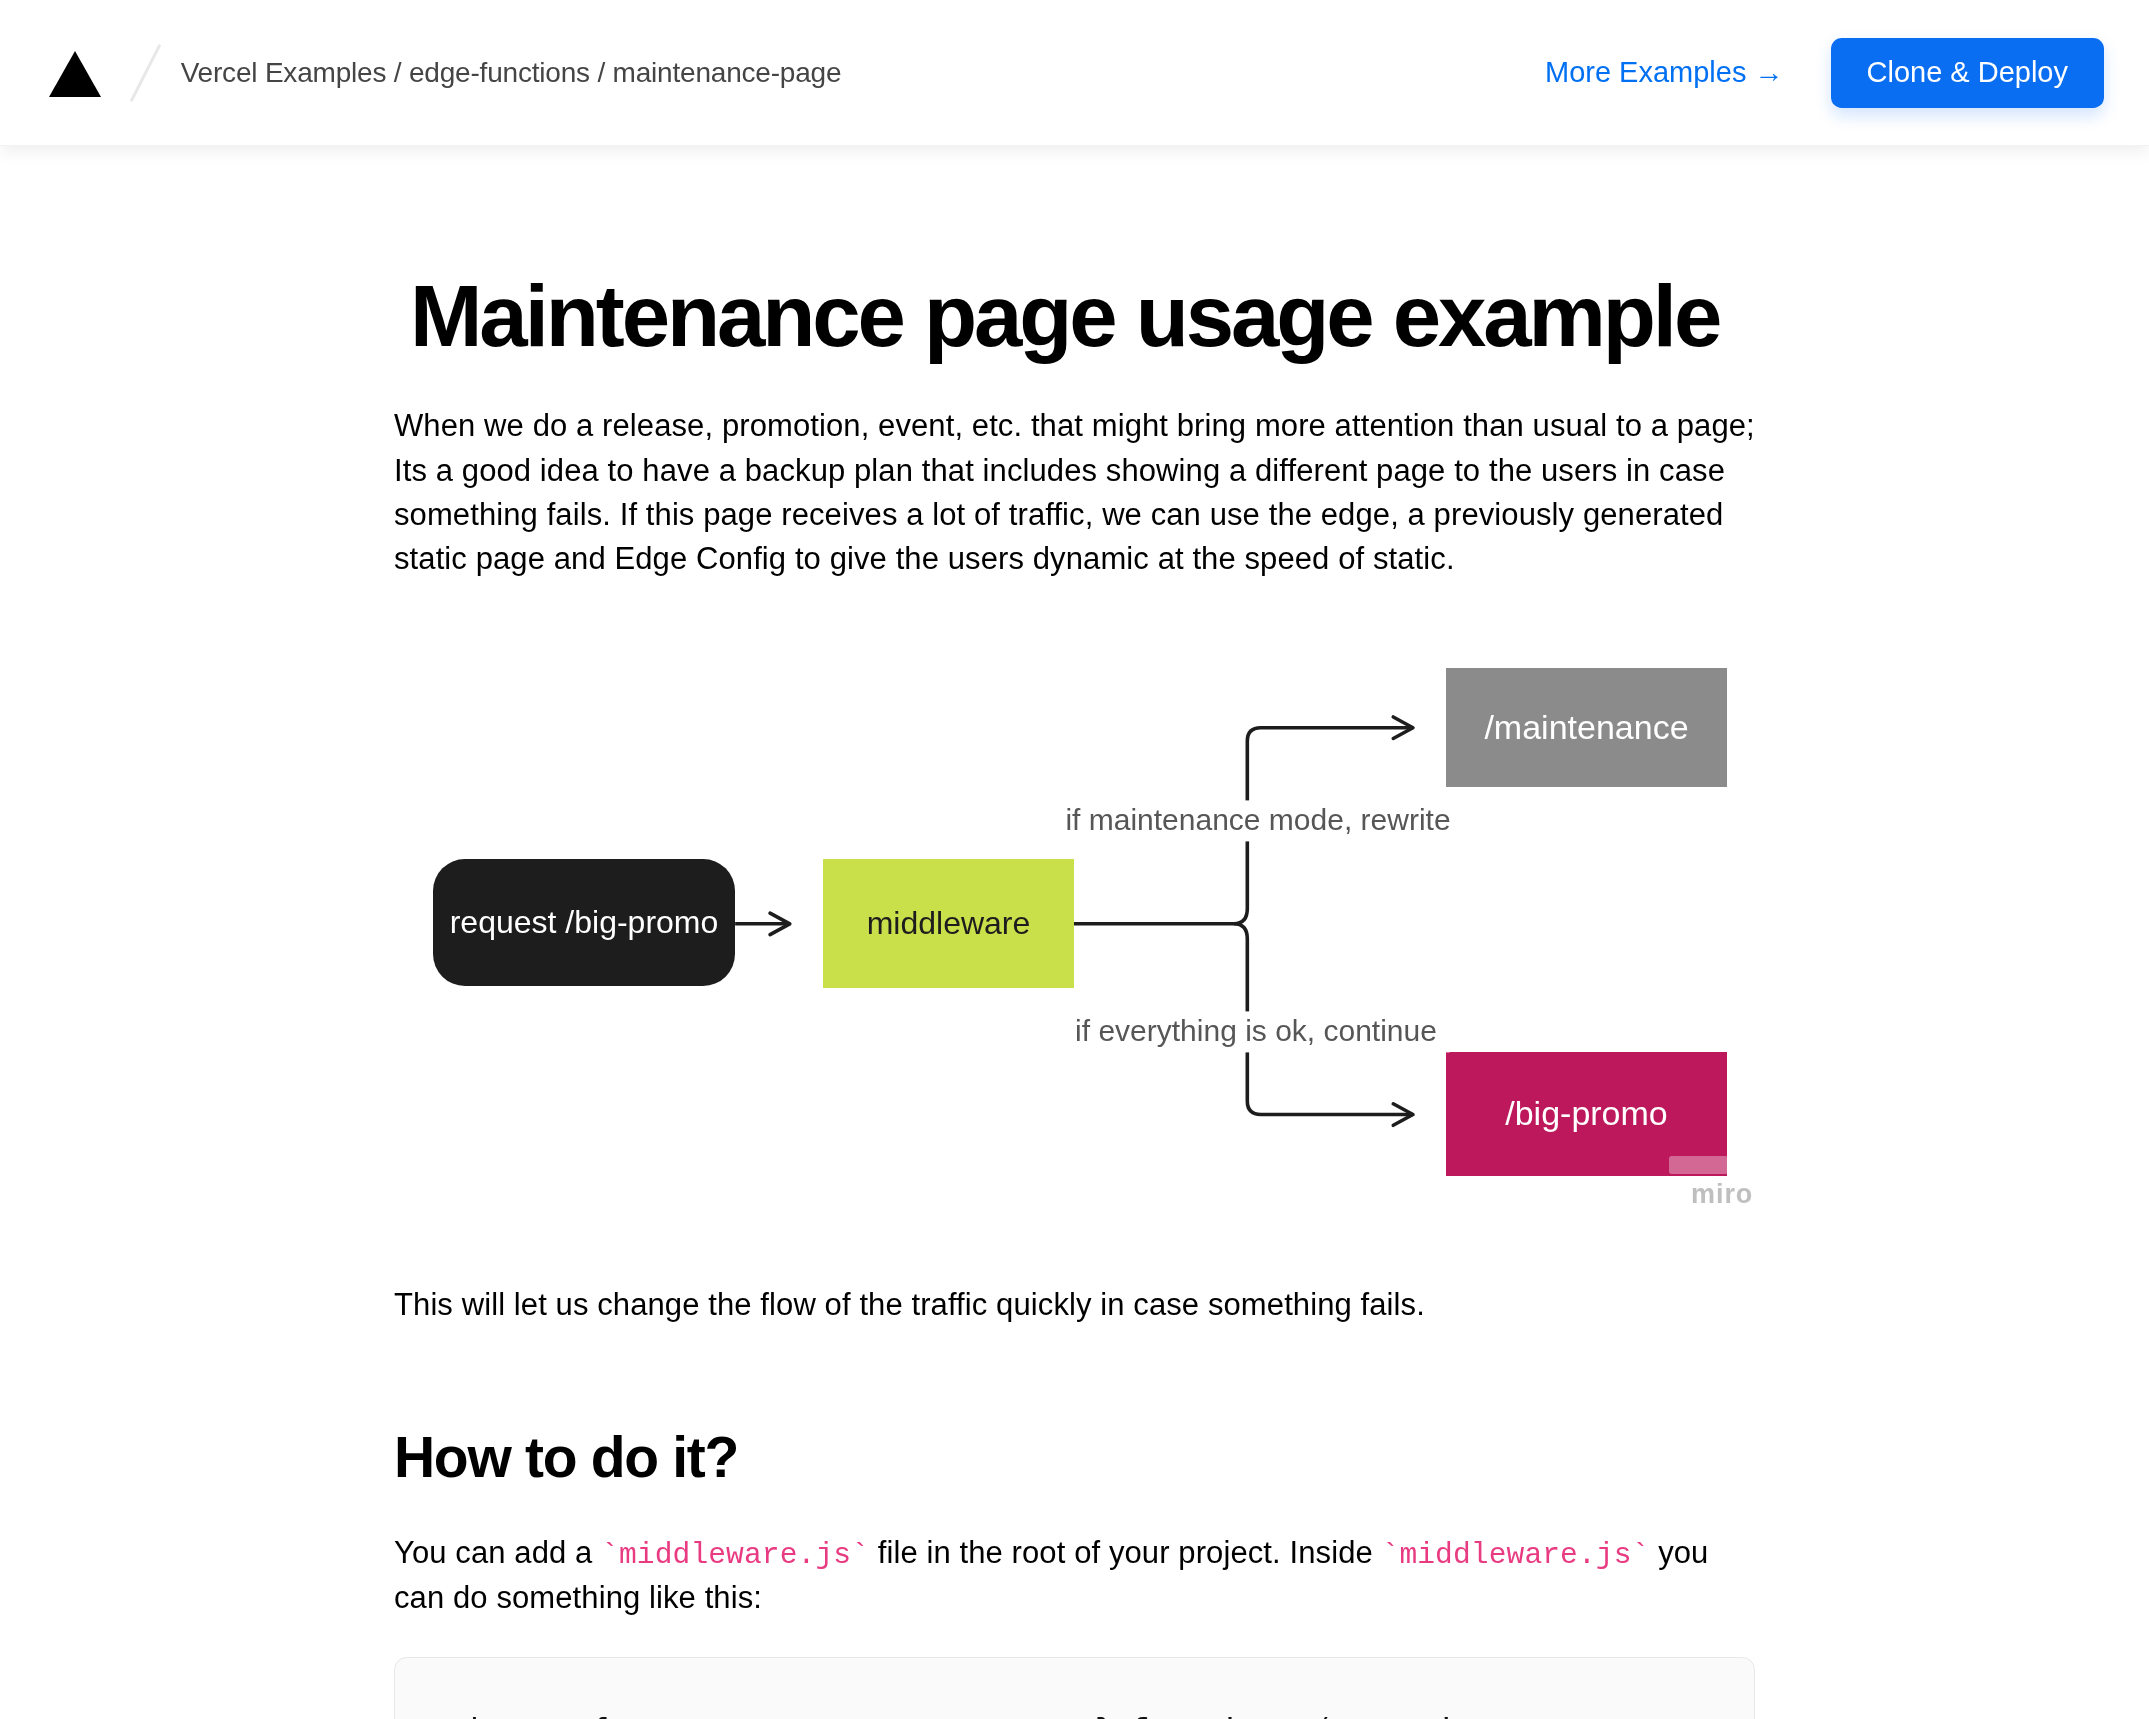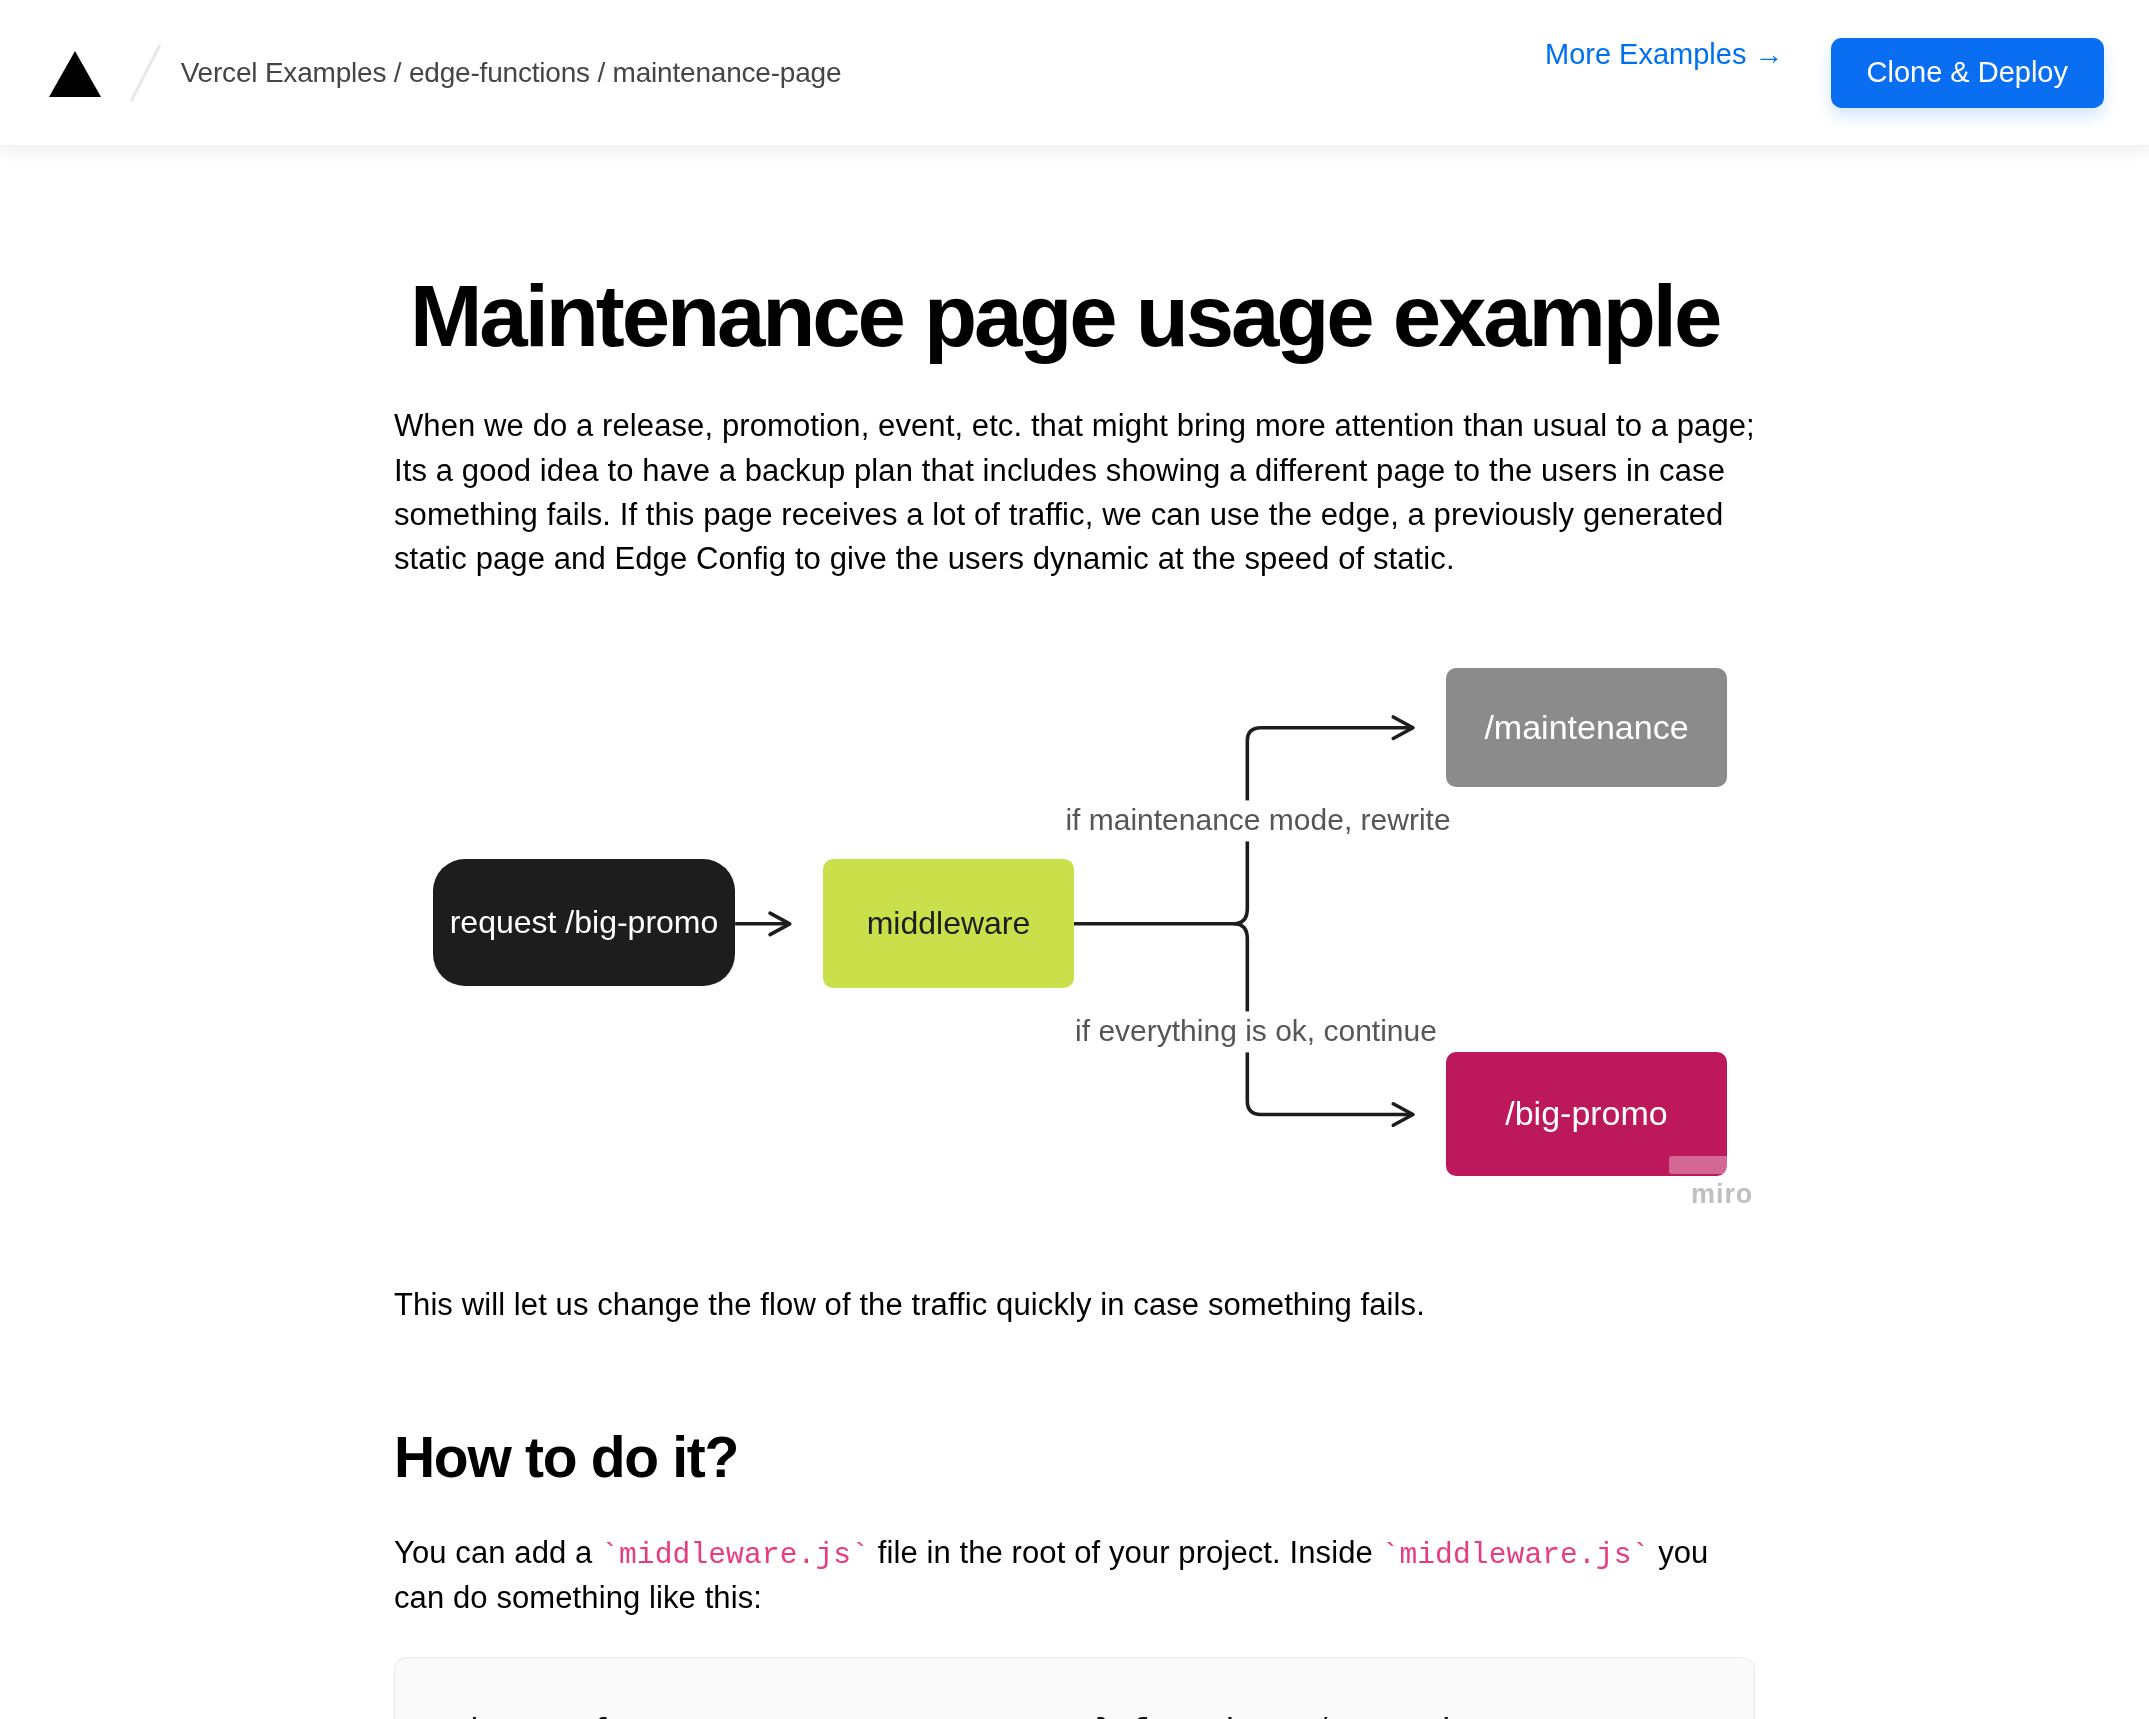--- a/index.html
+++ b/index.html
@@ -18,41 +18,41 @@
     border-left: 26px solid transparent;
     border-right: 26px solid transparent;
     border-bottom: 46px solid #000;
     margin-top: 3.6px;
   }
   .slash-divider {
     width: 2.7px; height: 64px; background: #e8e8e8;
     transform: rotate(27deg); margin: 0 34px 0 43px; border-radius: 1.8px;
   }
   .breadcrumb { font-size: 28px; color: #454545; letter-spacing: -0.2px; }
-  .header-right { margin-left: auto; display: flex; align-items: flex-start; gap: 47px; }
+  .header-right { margin-left: auto; display: flex; align-items: center; gap: 47px; }
   .more-examples { font-size: 29px; color: #0070f3; text-decoration: none; cursor: pointer; }
   .clone-deploy {
     background: #0a6ef3; color: #fff; font-size: 29px; font-weight: 500;
     font-family: "Liberation Sans", sans-serif;
     border: none; border-radius: 10.7px; height: 70px; padding: 12px 36px;
     cursor: pointer; box-shadow: 0 7.2px 16px rgba(10,110,243,0.18);
   }
 
   
   .main { width: 1361px; margin: 0 auto; padding-top: 124px; }
   h1.page-title {
     font-size: 87px; font-weight: 800; letter-spacing: -3.1px; color: #000;
     margin-bottom: 43px; line-height: 1.05; margin-left: 16px;
   }
   p.body-text { font-size: 31px; line-height: 1.43; color: #000; letter-spacing: 0.1px; }
 
   
   .diagram { position: relative; height: 591px; margin-top: 49px; }
   .diagram svg.connectors { position: absolute; inset: 0; }
-  .node { position: absolute; display: flex; align-items: center; justify-content: center; border-radius: 10px; }
+  .node { position: absolute; display: flex; align-items: center; justify-content: center; }
   .node-request {
     left: 39px; top: 228px; width: 302px; height: 127px;
     background: #1d1d1d; color: #fff; border-radius: 32px; font-size: 32px;
   }
   .node-middleware {
     left: 429px; top: 228px; width: 251px; height: 129px;
     background: #c9e04b; color: #1d1d1d; font-size: 32px;
   }
   .node-maintenance {
     left: 1052px; top: 37px; width: 281px; height: 119px;

